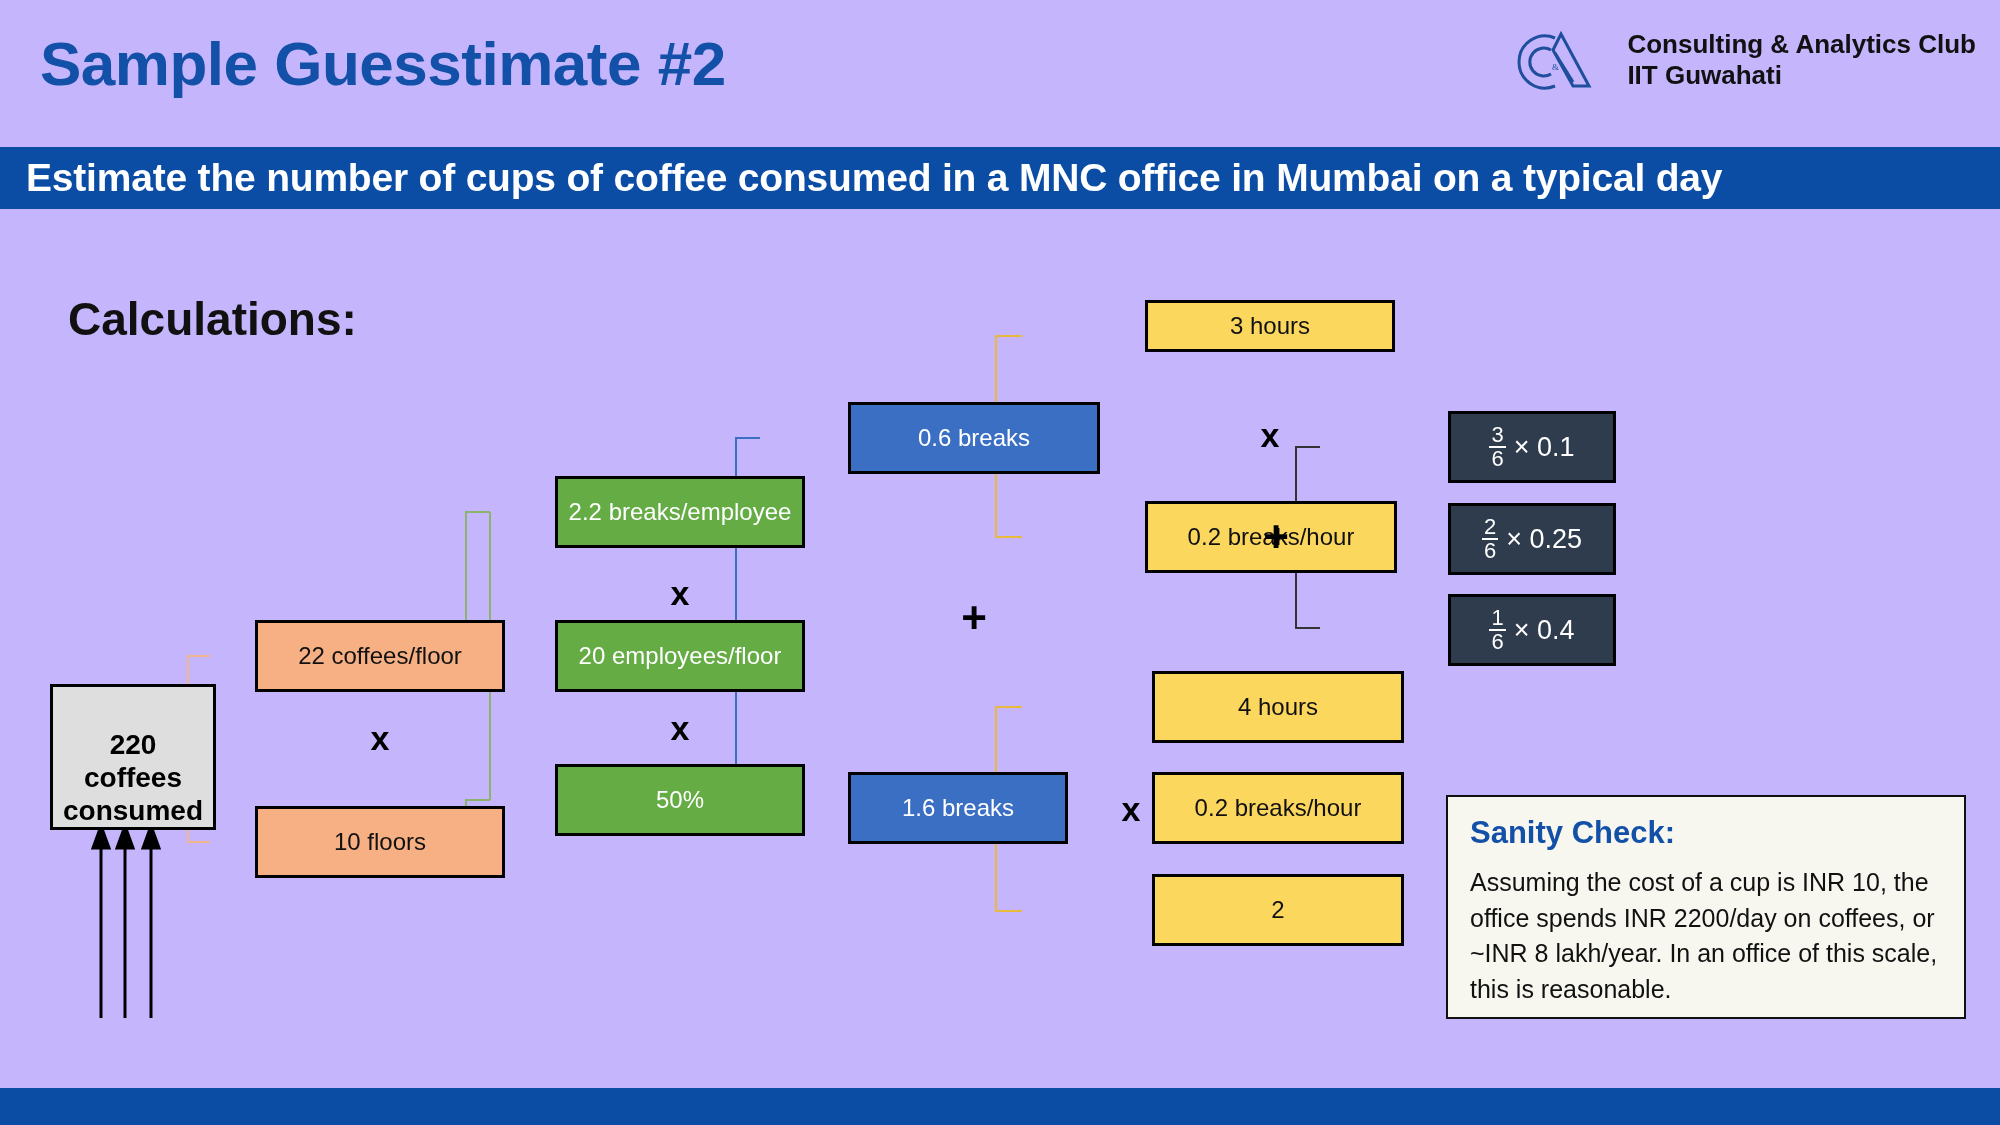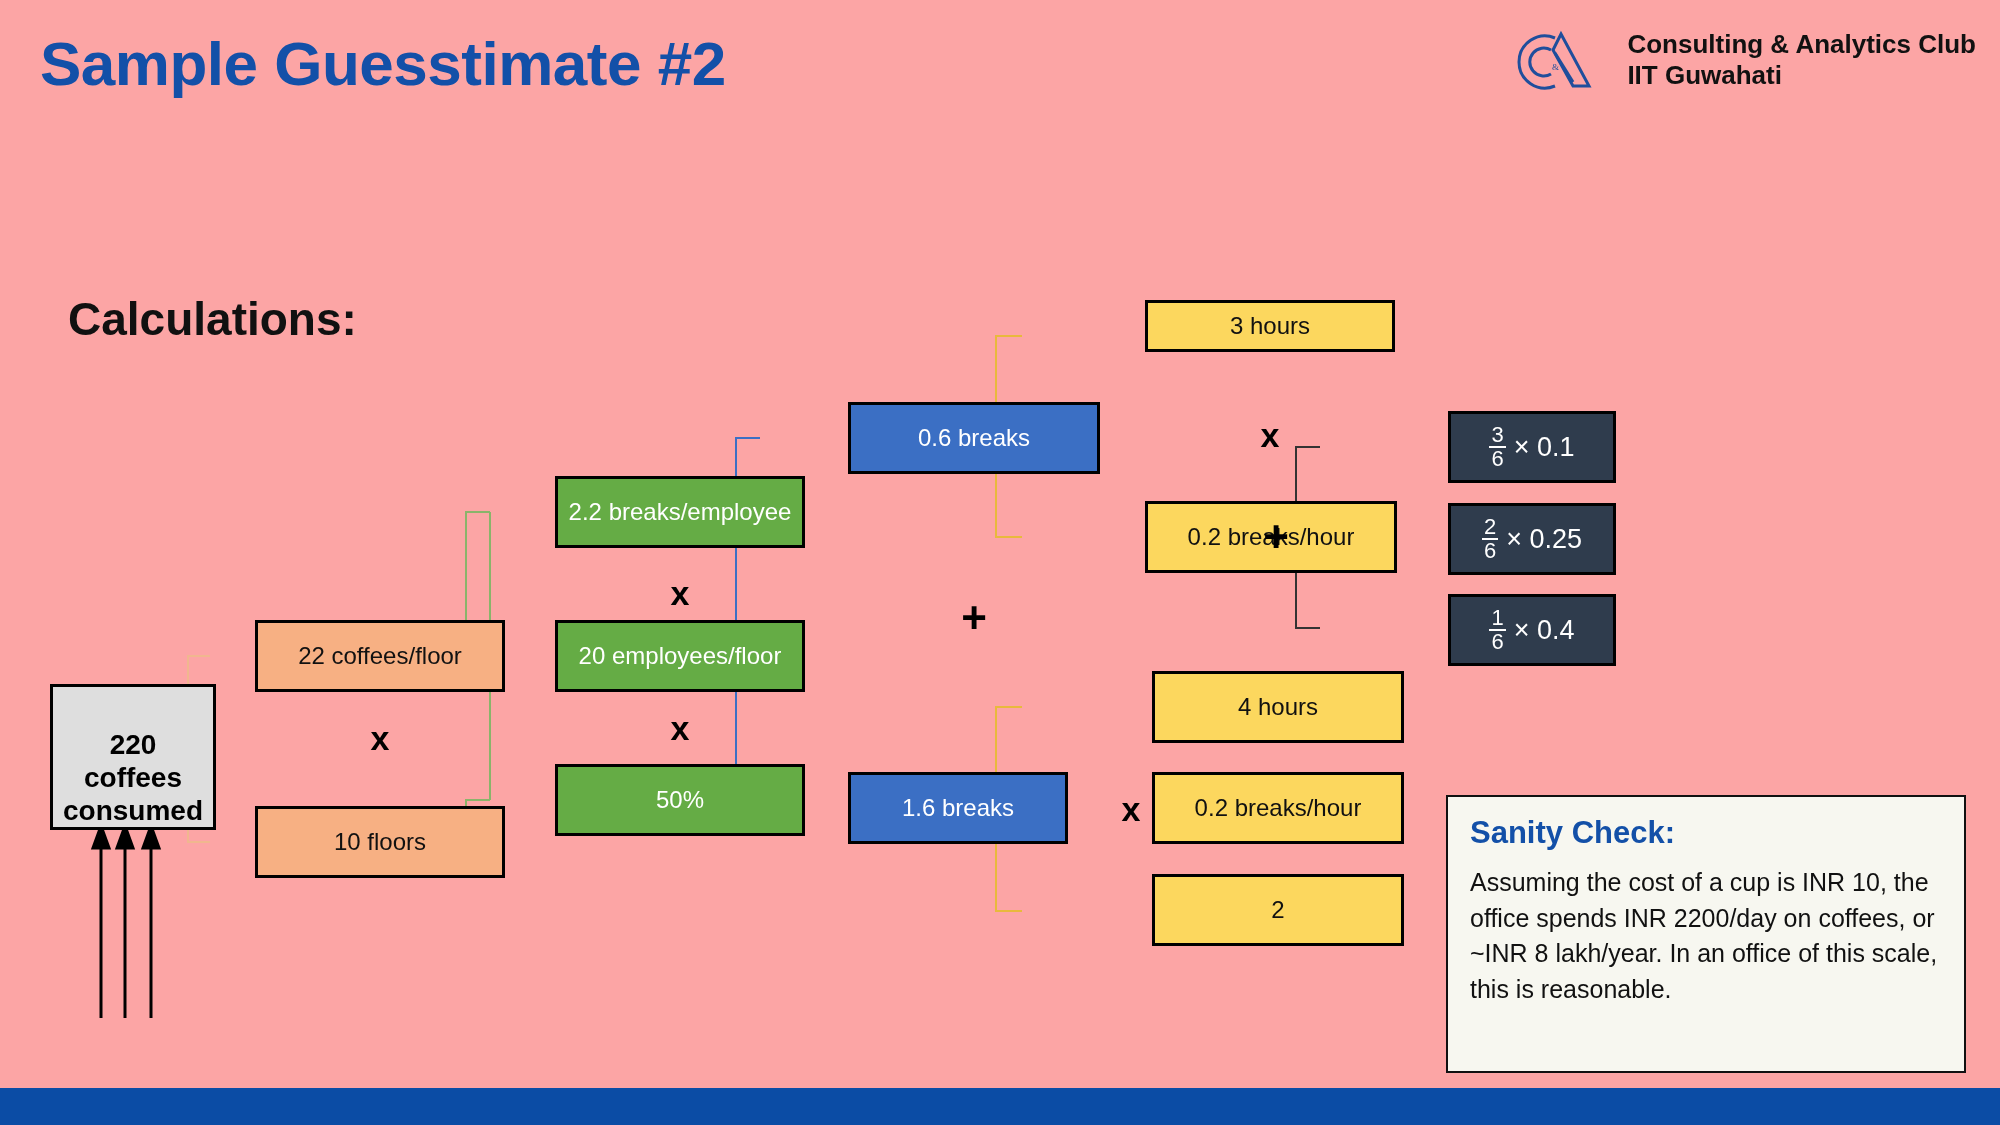--- a/index.html
+++ b/index.html
@@ -3,21 +3,21 @@
 <meta charset="utf-8">
 <style>
   html,body{margin:0;padding:0;}
   body{
     width:2000px;height:1125px;
     background:#f7f7f0;
     font-family:"Liberation Sans", sans-serif;
     overflow:hidden;
     position:relative;
   }
-  .slide{position:absolute;inset:0;background:#fca5a5;}
+  .slide{position:absolute;inset:0;background:#c4b5fd;}
 
   
   .title{
     position:absolute;left:40px;top:28px;
     font-size:62px;font-weight:bold;color:#1350a8;
     letter-spacing:-0.5px;white-space:nowrap;
   }
   .logo-wrap{position:absolute;right:24px;top:24px;display:flex;align-items:center;gap:18px;}
   .logo-mark{width:100px;height:72px;flex:none;}
   .logo-text{line-height:1.18;}
@@ -67,21 +67,21 @@
   .frac-line{display:flex;align-items:center;justify-content:center;gap:8px;font-size:27px;}
   .frac{display:inline-flex;flex-direction:column;align-items:center;line-height:1.0;font-size:22px;}
   .frac .num{padding:0 2px;}
   .frac .den{padding:0 2px;border-top:2px solid #fff;}
 
   
   .wires{position:absolute;left:0;top:0;width:2000px;height:1125px;pointer-events:none;}
 
   
   .sanity{
-    position:absolute;left:1446px;top:795px;width:520px;height:278px;
+    position:absolute;left:1446px;top:795px;width:520px;height:224px;
     border:2px solid #111;background:#f7f7f0;box-sizing:border-box;
     padding:18px 22px;
   }
   .sanity-title{font-size:31px;font-weight:bold;color:#1350a8;margin-bottom:14px;}
   .sanity-body{font-size:25px;color:#111;line-height:1.42;}
 </style>
 </head>
 <body>
 
 <div class="slide">
@@ -97,20 +97,23 @@
         <path d="M46 29 L64 58"></path>
       </g>
       <text x="43" y="46" font-size="9" fill="#1f4e9c" font-family="Liberation Serif, serif">&amp;</text>
     </svg>
     <div class="logo-text">
       <div class="logo-l1">Consulting &amp; Analytics Club</div>
       <div class="logo-l2">IIT Guwahati</div>
     </div>
   </div>
 
+  <div class="banner">
+    <div class="banner-text">Estimate the number of cups of coffee consumed in a MNC office in Mumbai on a typical day</div>
+  </div>
 
   <div class="calc-head">Calculations:</div>
 
   <svg class="wires">
     <g fill="none" stroke-width="2">
 
       <g stroke="#f0b78f">
         <path d="M176 757 L188 757 L188 656 L210 656"></path>
         <path d="M176 757 L188 757 L188 842 L210 842"></path>
       </g>

